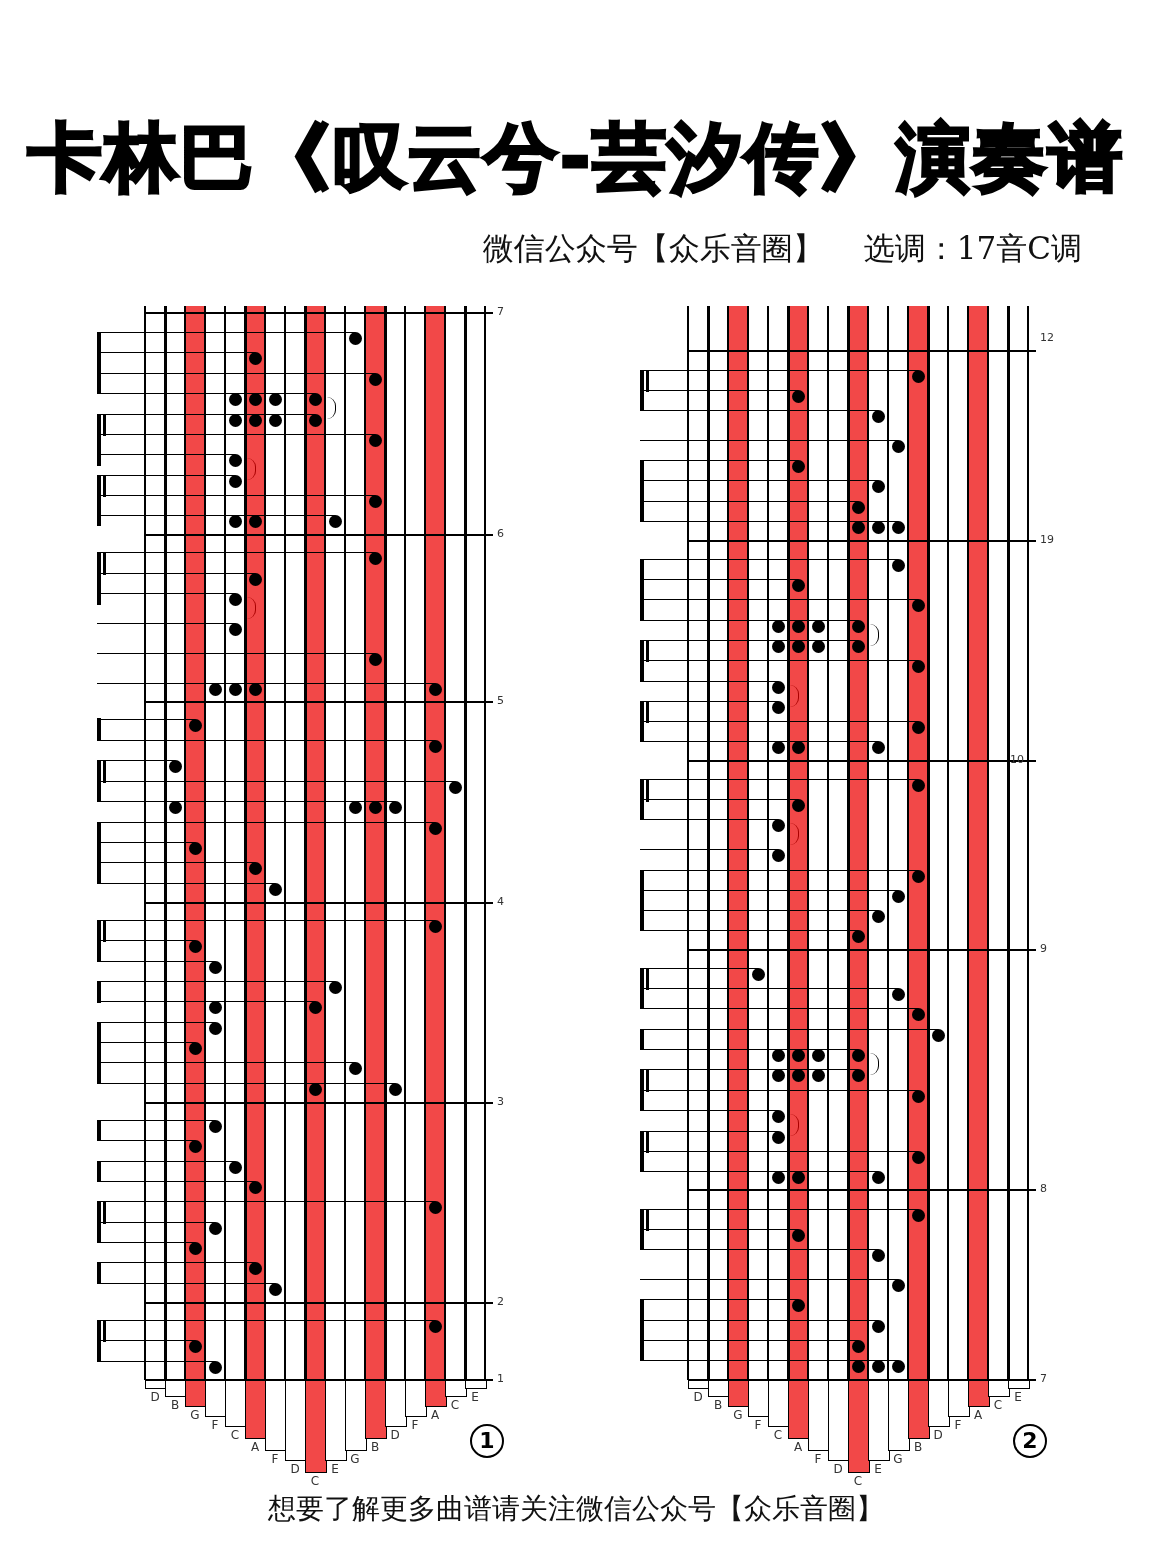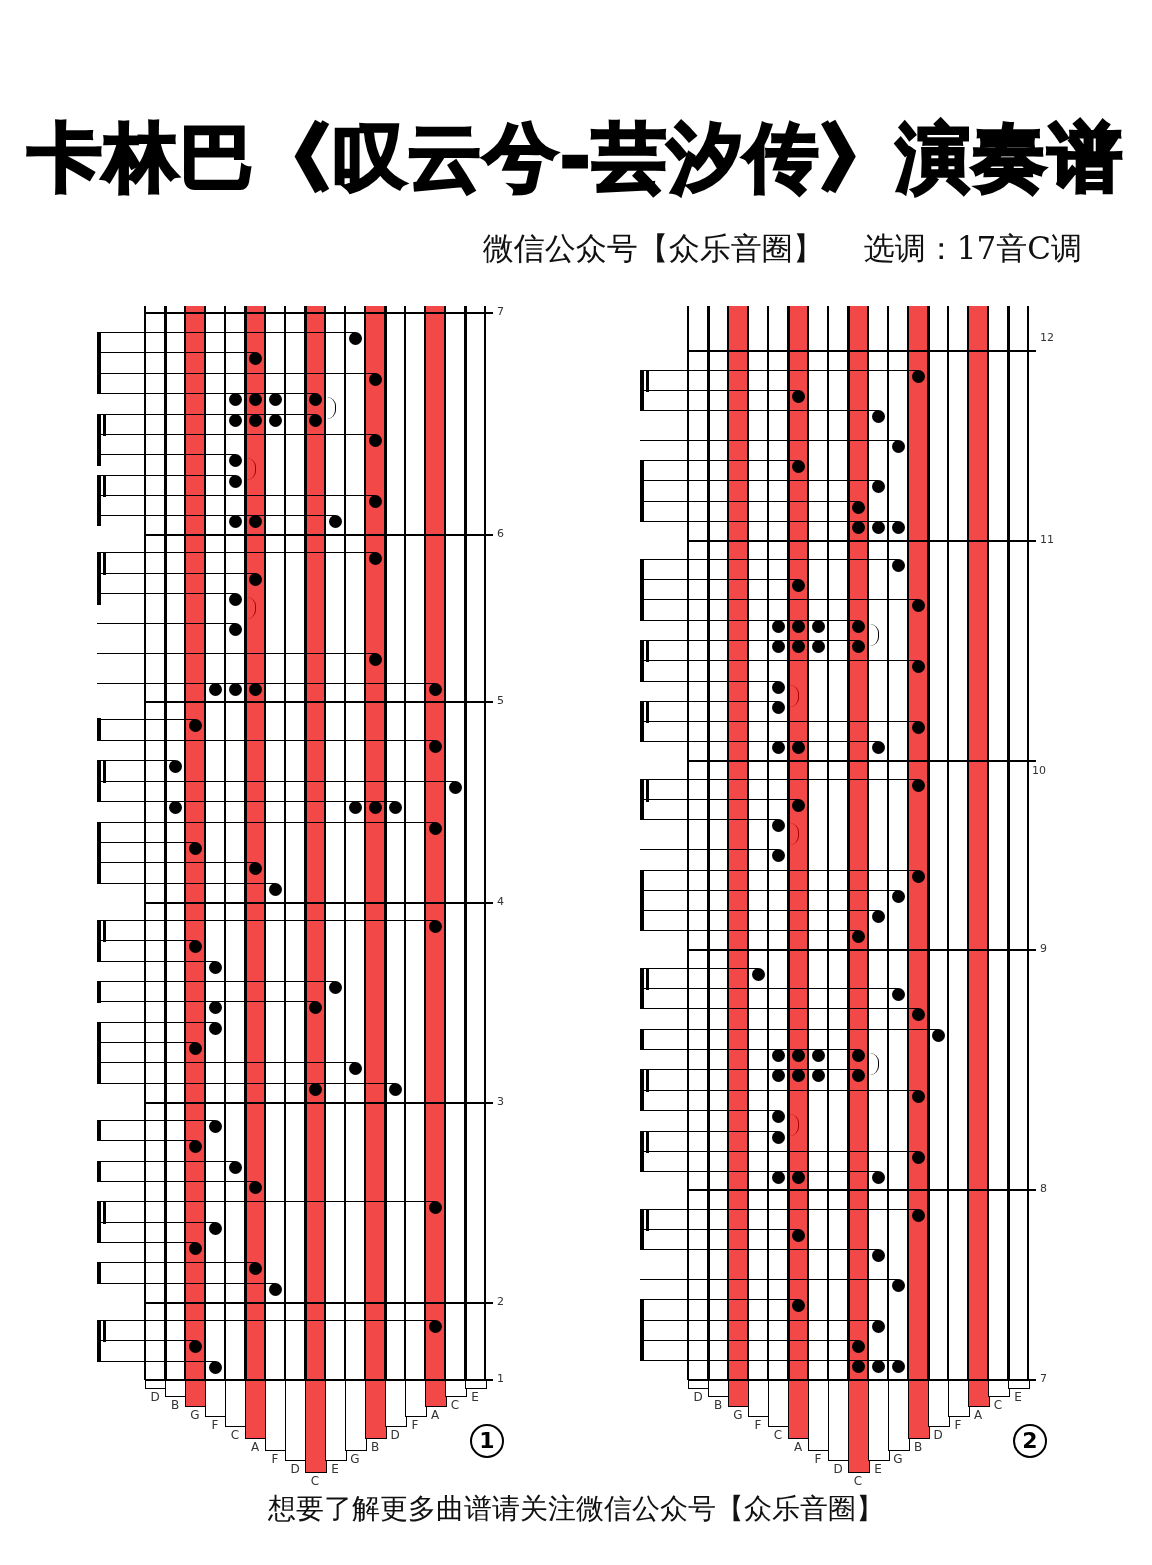--- a/index.html
+++ b/index.html
@@ -294,23 +294,23 @@
     <div class="vline" style="left: 907.25px; top: 306px; height: 1074px;"></div>
     <div class="vline thick" style="left: 927.25px; top: 306px; height: 1074px;"></div>
     <div class="vline" style="left: 947.25px; top: 306px; height: 1074px;"></div>
     <div class="vline" style="left: 967.25px; top: 306px; height: 1074px;"></div>
     <div class="vline" style="left: 987.25px; top: 306px; height: 1074px;"></div>
     <div class="vline thick" style="left: 1007.25px; top: 306px; height: 1074px;"></div>
     <div class="vline" style="left: 1027.25px; top: 306px; height: 1074px;"></div>
     <div class="mline" style="left: 688px; top: 350px; width: 348px;"></div>
     <div class="mnum" style="left: 1040px; top: 331px;">12</div>
     <div class="mline" style="left: 688px; top: 540px; width: 348px;"></div>
-    <div class="mnum" style="left: 1040px; top: 533px;">11</div>
+    <div class="mnum" style="left: 1040px; top: 533px;">19</div>
     <div class="mline" style="left: 688px; top: 760px; width: 348px;"></div>
-    <div class="mnum" style="left: 1032px; top: 753px; margin-top: 11px;">10</div>
+    <div class="mnum" style="left: 1010px; top: 753px;">10</div>
     <div class="mline" style="left: 688px; top: 949px; width: 348px;"></div>
     <div class="mnum" style="left: 1040px; top: 942px;">9</div>
     <div class="mline" style="left: 688px; top: 1189px; width: 348px;"></div>
     <div class="mnum" style="left: 1040px; top: 1182px;">8</div>
     <div class="mline" style="left: 688px; top: 1379px; width: 348px;"></div>
     <div class="mnum" style="left: 1040px; top: 1372px;">7</div>
     <div class="hline" style="left: 640px; top: 370px; width: 278px;"></div>
     <div class="note" style="left: 918px; top: 376px;"></div>
     <div class="hline" style="left: 640px; top: 390px; width: 158px;"></div>
     <div class="note" style="left: 798px; top: 396px;"></div>

